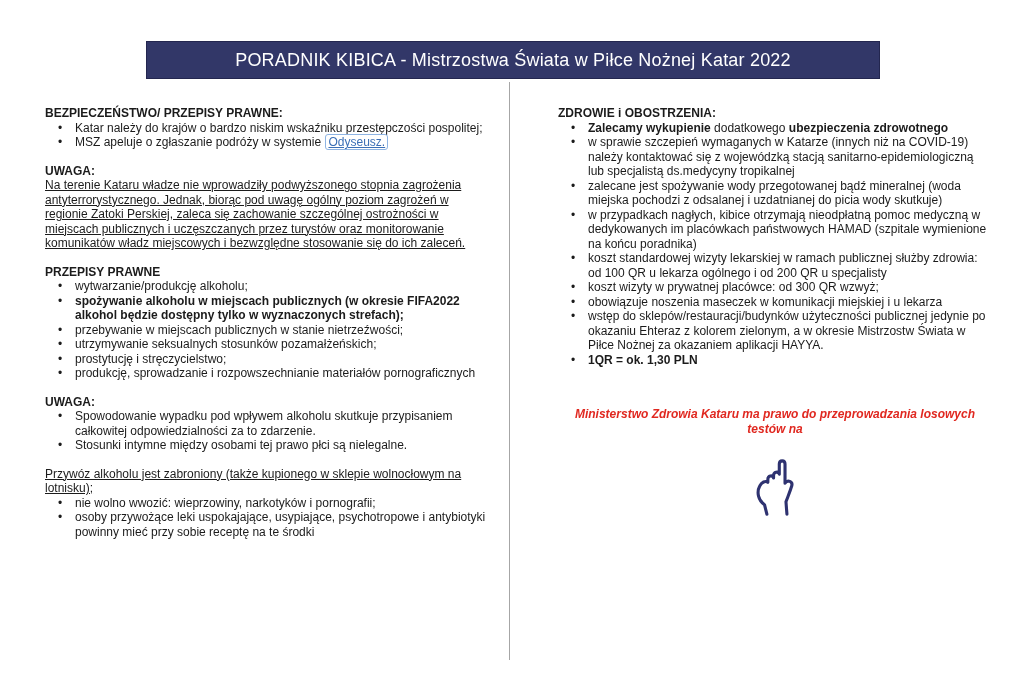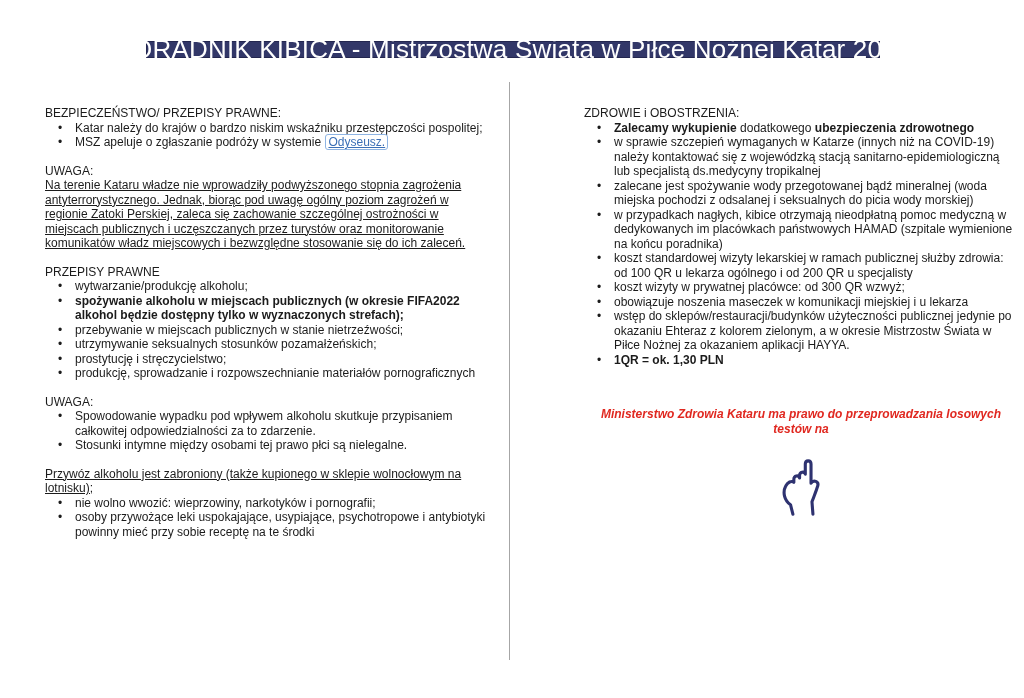--- a/index.html
+++ b/index.html
@@ -2,31 +2,31 @@
 <html style="--banner-bg: #323768; --banner-text: #ffffff; --body-text: #1b1b1b; --accent-red: #e02820; --link-blue: #3b6fb6; --link-border: #8eb4e3; --divider: #a6a6a6; --icon-navy: #2e3270;"><head>
 <meta charset="utf-8">
 <style>
   html,body{margin:0;padding:0;background:#ffffff;}
   .page{
     position:relative;width:1024px;height:698px;background:#fff;
     font-family:"Liberation Sans",sans-serif;color:var(--body-text,#1b1b1b);
     font-size:12px;line-height:14.5px;overflow:hidden;
   }
   .banner{
-    position:absolute;left:146px;top:41px;width:734px;height:17px;
+    position:absolute;left:146px;top:41px;width:734px;height:38px;
     background:var(--banner-bg,#323768);color:var(--banner-text,#ffffff);
     display:flex;align-items:center;justify-content:center;
-    font-size:26px;letter-spacing:.2px;border:1px solid #23264f;box-sizing:border-box;
+    font-size:18px;letter-spacing:.2px;border:1px solid #23264f;box-sizing:border-box;
     white-space:nowrap;
   }
   .divider{position:absolute;left:509px;top:82px;width:1px;height:578px;background:var(--divider,#a6a6a6);}
   .col{position:absolute;top:106px;}
   .col-left{left:45px;width:446px;}
-  .col-right{left:584px;width:434px;}
-  .h{font-weight:normal;}
+  .col-right{left:558px;width:434px;}
+  .h{font-weight:bold;}
   .p{font-weight:normal;text-decoration:underline;}
   .ul{width:100%;}
   .li{display:flex;}
   .dot{flex:0 0 30px;padding-left:13px;box-sizing:border-box;}
   .it{flex:1;}
   .link{
     color:var(--link-blue,#3b6fb6);text-decoration:underline;cursor:pointer;
     border:1px solid var(--link-border,#8eb4e3);border-radius:3px;padding:0 2px;margin-left:1px;margin-top:32px;
   }
   .notice{color:var(--accent-red,#e02820);font-weight:bold;text-align:center;font-style:italic;}
@@ -116,21 +116,21 @@
         <div class="li">
           <span class="dot">•</span>
           <span class="it"><b>Zalecamy wykupienie</b><span> dodatkowego </span><b>ubezpieczenia zdrowotnego</b></span>
         </div>
         <div class="li">
           <span class="dot">•</span>
           <span class="it"><span>w sprawie szczepień wymaganych w Katarze (innych niż na COVID-19) należy kontaktować się z wojewódzką stacją sanitarno-epidemiologiczną lub specjalistą ds.medycyny tropikalnej</span></span>
         </div>
         <div class="li">
           <span class="dot">•</span>
-          <span class="it"><span>zalecane jest spożywanie wody przegotowanej bądź mineralnej (woda miejska pochodzi z odsalanej i seksualnych do picia wody morskiej)</span></span>
+          <span class="it"><span>zalecane jest spożywanie wody przegotowanej bądź mineralnej (woda miejska pochodzi z odsalanej i uzdatnianej do picia wody skutkuje)</span></span>
         </div>
         <div class="li">
           <span class="dot">•</span>
           <span class="it"><span>w przypadkach nagłych, kibice otrzymają nieodpłatną pomoc medyczną w dedykowanych im placówkach państwowych HAMAD (szpitale wymienione na końcu poradnika)</span></span>
         </div>
         <div class="li">
           <span class="dot">•</span>
           <span class="it"><span>koszt standardowej wizyty lekarskiej w ramach publicznej służby zdrowia: od 100 QR u lekarza ogólnego i od 200 QR u specjalisty</span></span>
         </div>
         <div class="li">

